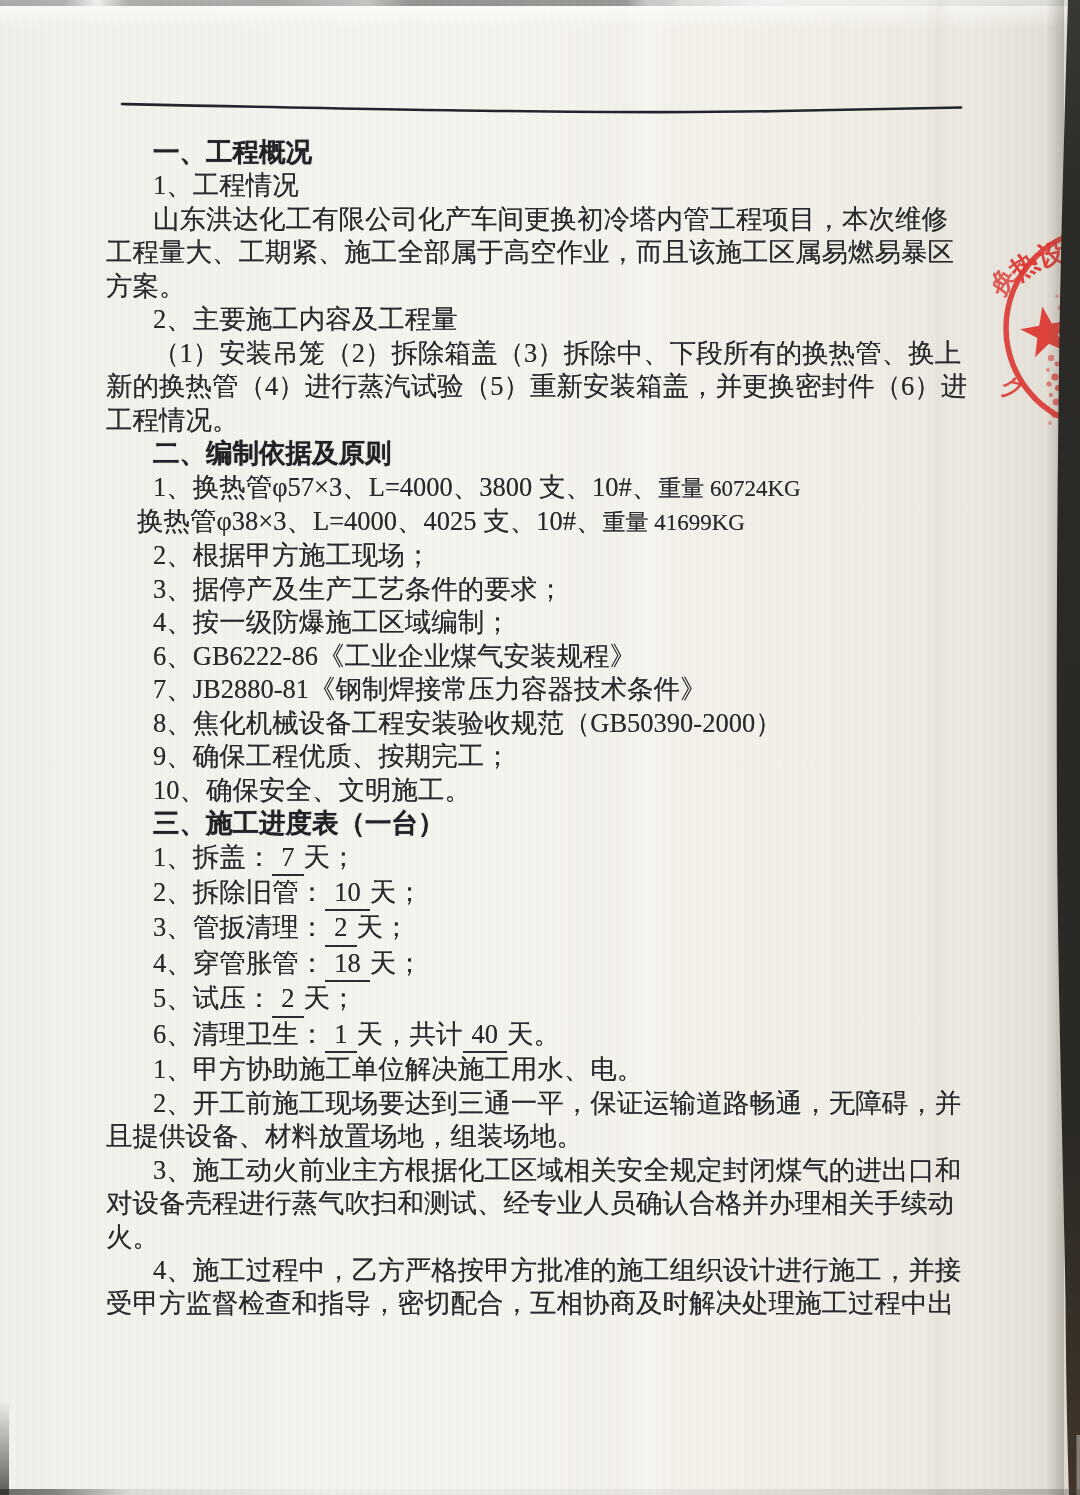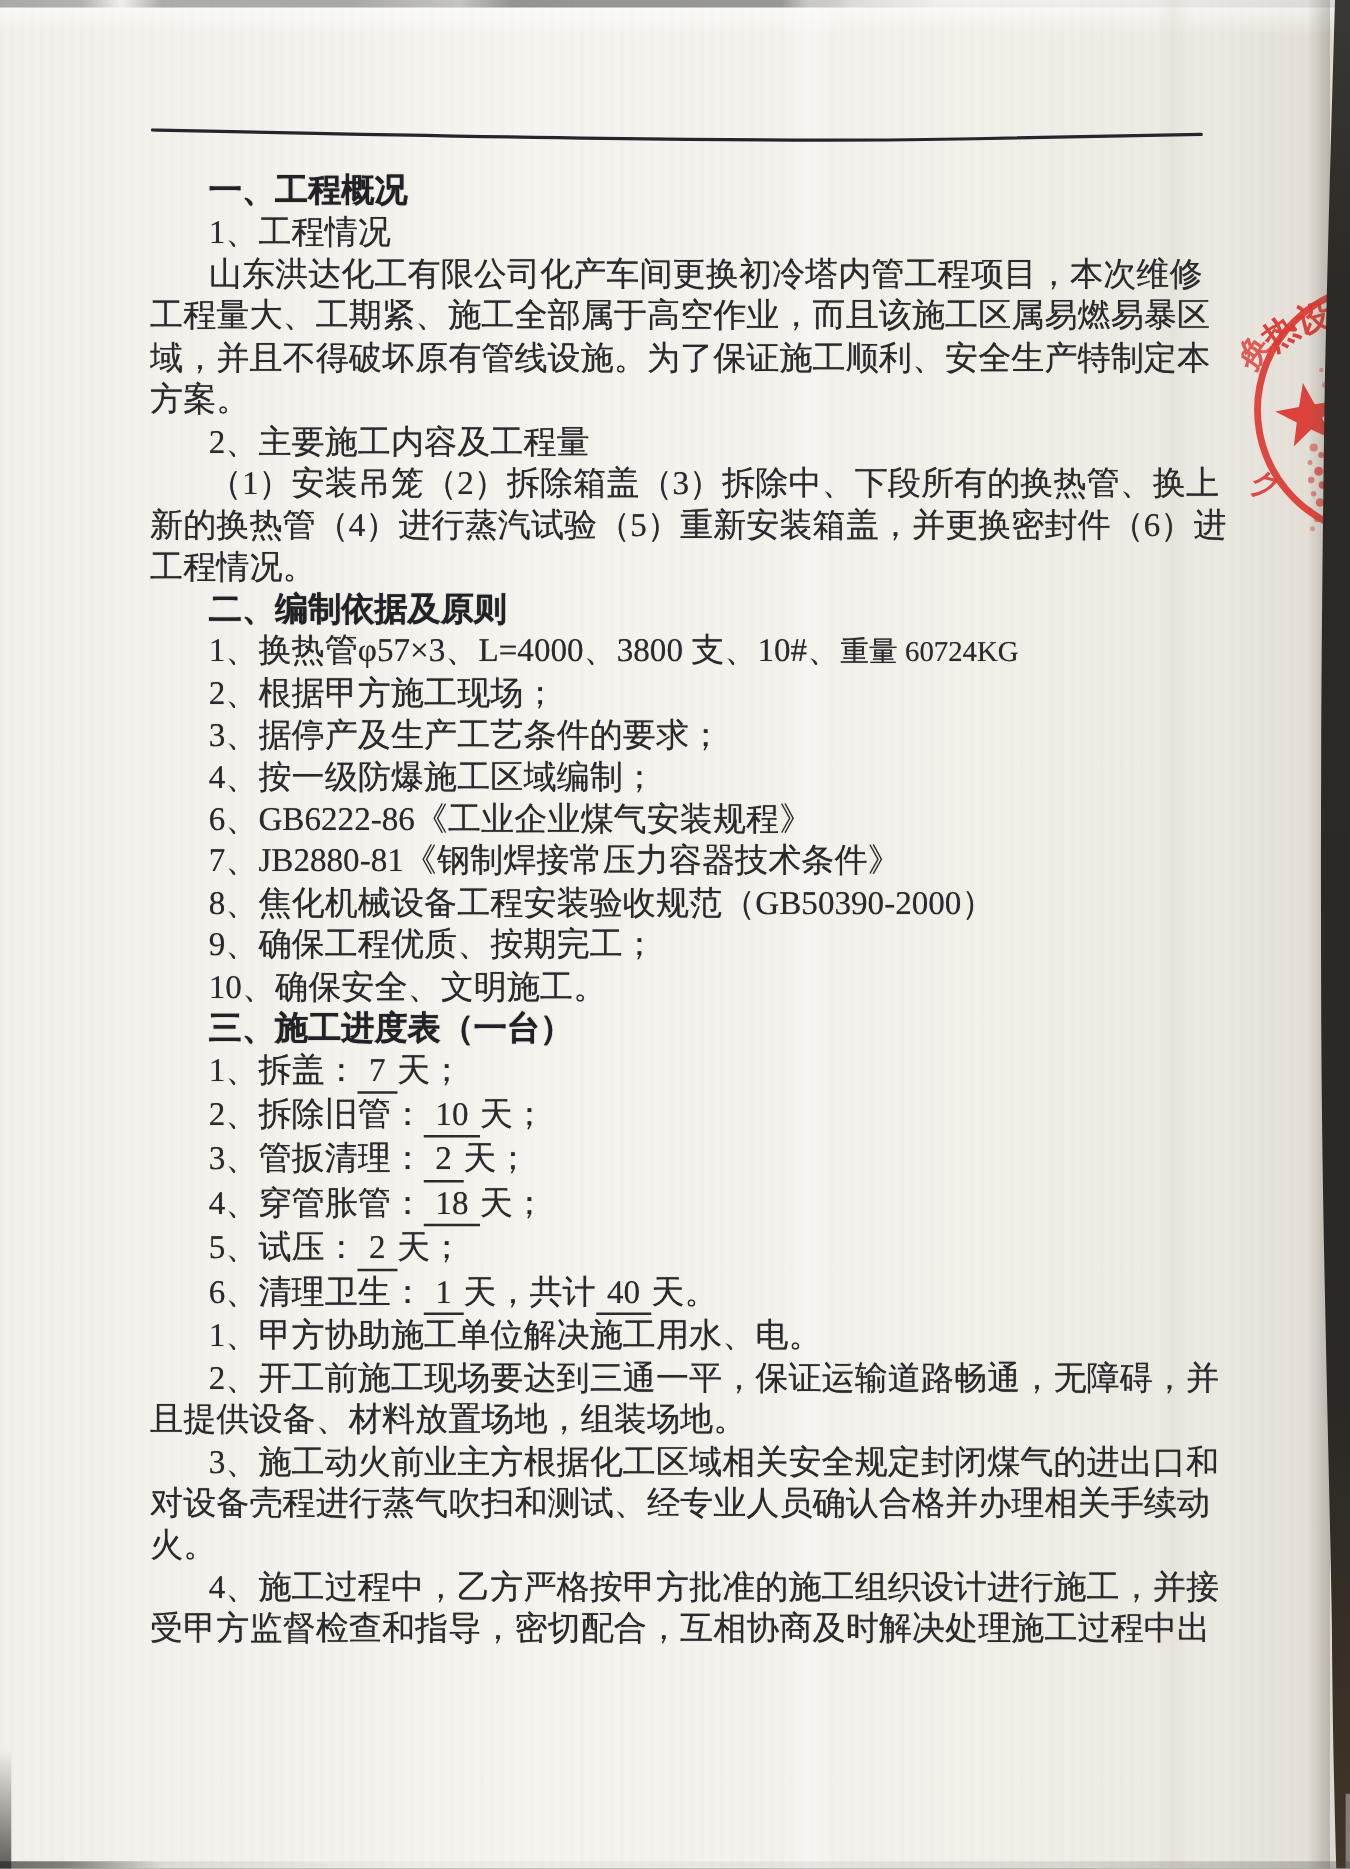--- a/index.html
+++ b/index.html
@@ -28,21 +28,21 @@
   
   .streak-a { position:absolute; left:625px; top:0; width:46px; height:100%;
     background:linear-gradient(90deg, rgba(255,255,255,0), rgba(255,255,255,.30), rgba(255,255,255,0)); }
   .streak-b { position:absolute; left:925px; top:0; width:28px; height:100%;
     background:linear-gradient(90deg, rgba(214,208,196,0), rgba(214,208,196,.25), rgba(214,208,196,0)); }
 
   
   .rule-svg { position:absolute; left:0; top:0; width:1080px; height:140px; }
 
   
-  .doc { position:absolute; left:120px; top:136px; width:852px; }
+  .doc { position:absolute; left:106px; top:136px; width:852px; }
   .line { font-size:26.5px; line-height:33.45px; white-space:nowrap;
     text-shadow:0 0 .6px rgba(42,41,44,.6); }
   .line.heading { font-weight:bold; text-indent:47px; color:#222126;
     text-shadow:0 0 .9px rgba(34,33,38,.8); }
   .line.item    { text-indent:47px; }
   .line.cont    { text-indent:0; }
   .line.sub     { text-indent:31px; }
   .small { font-size:23px; }
   .blank { display:inline-block; text-indent:0; padding:0 9px;
     border-bottom:2.5px solid #2c2b2e; text-align:center; }
@@ -77,28 +77,28 @@
 
   <svg class="rule-svg" viewBox="0 0 1080 140">
     <path d="M122,104 C 360,109 620,114.5 780,111 C 860,109.5 920,108 961,107.5" fill="none" stroke="#25252b" stroke-width="2.6" stroke-linecap="round"></path>
   </svg>
 
   <div class="doc">
       <div class="line heading"><span>一、工程概况</span></div>
       <div class="line item"><span>1、工程情况</span></div>
       <div class="line item"><span>山东洪达化工有限公司化产车间更换初冷塔内管工程项目，本次维修</span></div>
       <div class="line cont"><span>工程量大、工期紧、施工全部属于高空作业，而且该施工区属易燃易暴区</span></div>
-      <div class="line cont"><span>域，并且不得破坏原有管线设施。为了保证施工顺利、安全生产特制定本</span></div>
       <div class="line cont"><span>方案。</span></div>
       <div class="line item"><span>2、主要施工内容及工程量</span></div>
       <div class="line item"><span>（1）安装吊笼（2）拆除箱盖（3）拆除中、下段所有的换热管、换上</span></div>
       <div class="line cont"><span>新的换热管（4）进行蒸汽试验（5）重新安装箱盖，并更换密封件（6）进</span></div>
       <div class="line cont"><span>工程情况。</span></div>
       <div class="line heading"><span>二、编制依据及原则</span></div>
       <div class="line item"><span>1、换热管φ57×3、L=4000、3800 支、10#、</span><span class="small">重量 60724KG</span></div>
+      <div class="line sub"><span>换热管φ38×3、L=4000、4025 支、10#、</span><span class="small">重量 41699KG</span></div>
       <div class="line item"><span>2、根据甲方施工现场；</span></div>
       <div class="line item"><span>3、据停产及生产工艺条件的要求；</span></div>
       <div class="line item"><span>4、按一级防爆施工区域编制；</span></div>
       <div class="line item"><span>6、GB6222-86《工业企业煤气安装规程》</span></div>
       <div class="line item"><span>7、JB2880-81《钢制焊接常压力容器技术条件》</span></div>
       <div class="line item"><span>8、焦化机械设备工程安装验收规范（GB50390-2000）</span></div>
       <div class="line item"><span>9、确保工程优质、按期完工；</span></div>
       <div class="line item"><span>10、确保安全、文明施工。</span></div>
       <div class="line heading"><span>三、施工进度表（一台）</span></div>
       <div class="line item"><span>1、拆盖：</span><span class="blank">7</span><span>天；</span></div>

